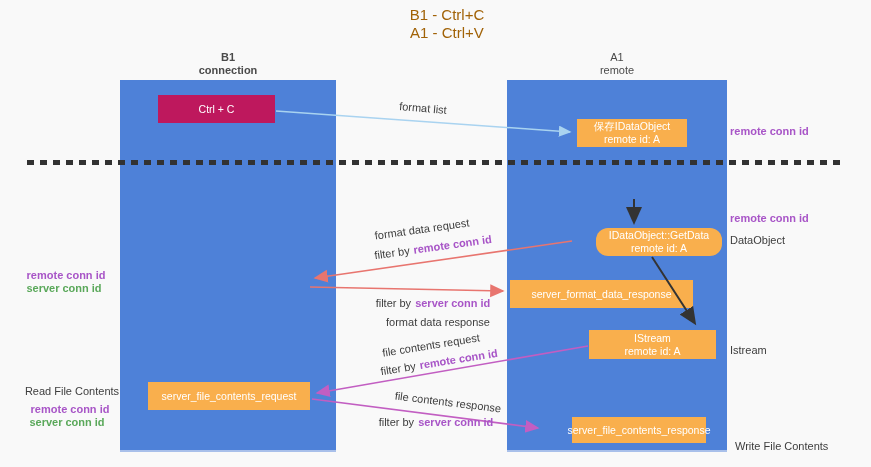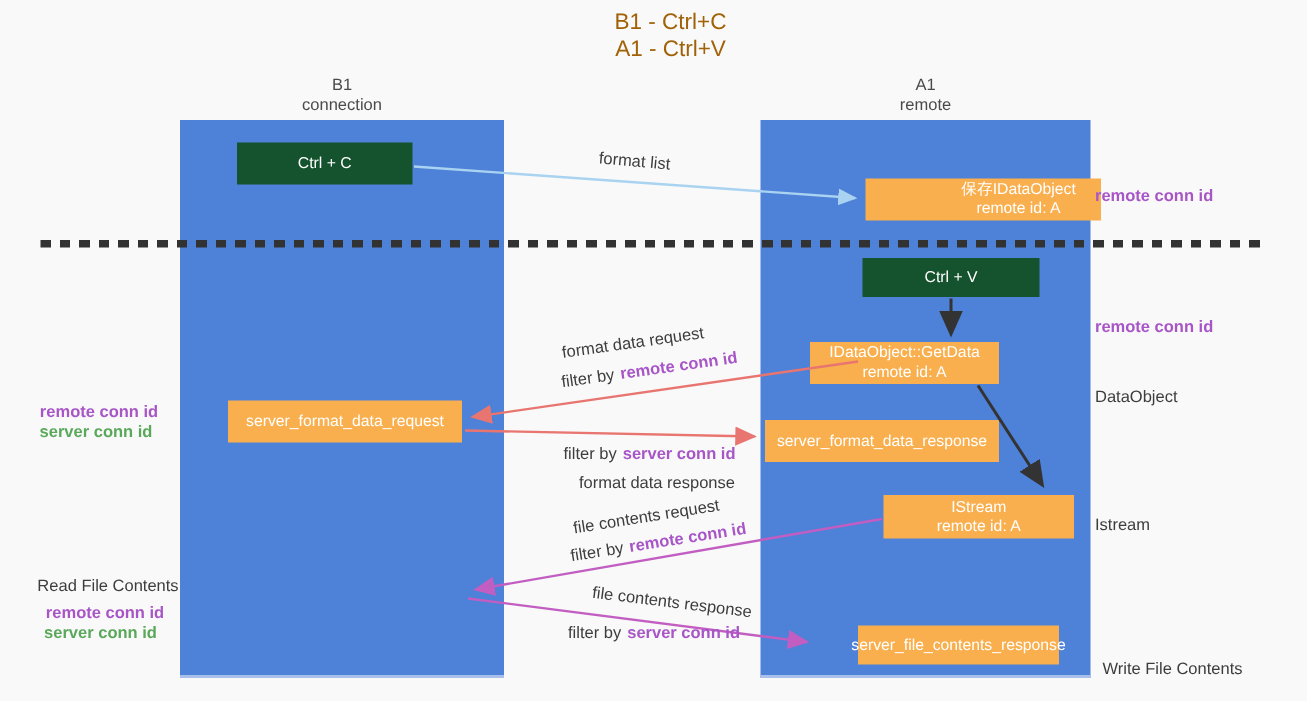--- a/index.html
+++ b/index.html
@@ -6,41 +6,41 @@
   #canvas{position:relative;width:871px;height:467px;overflow:hidden;background:#f9f9f9;}
   .title{position:absolute;left:447px;top:6px;transform:translateX(-50%);text-align:center;
          font-size:15px;line-height:18px;color:#a16207;z-index:4;white-space:nowrap;}
   .lane{position:absolute;top:80px;height:370px;background:#4e81d8;z-index:1;
         border-bottom:2px solid #a9c0ea;}
   .lane-header{position:absolute;top:51px;transform:translateX(-50%);text-align:center;
         font-size:11px;line-height:13px;color:#4a4a4a;z-index:4;white-space:nowrap;}
   .node{position:absolute;display:flex;flex-direction:column;align-items:center;justify-content:center;
         color:#fff;font-size:10.5px;line-height:13px;text-align:center;z-index:2;white-space:nowrap;}
   .orange{background:#f9af4d;}
-  .green{background:#14532d;}
+  .green{background:#be185d;}
   .lbl{position:absolute;font-size:11px;color:#3d3d3d;white-space:nowrap;z-index:4;}
   .ctr{transform:translate(-50%,-50%);}
   .flex{display:flex;gap:4px;}
   .purple{color:#a855c7;font-weight:bold;}
   .greent{color:#5aa85a;font-weight:bold;}
   .dashed{position:absolute;left:27px;top:160px;width:818px;height:5px;z-index:3;
         background:repeating-linear-gradient(90deg,#323232 0 7px,transparent 7px 13px);}
   svg.wires{position:absolute;left:0;top:0;z-index:3;pointer-events:none;}
 </style>
 </head>
 <body>
 
 <div id="canvas">
 
   <div class="title">
     <div>B1 - Ctrl+C</div>
     <div>A1 - Ctrl+V</div>
   </div>
 
-  <div class="lane-header" style="left:228px;">
+  <div class="lane-header" style="left:228px;font-weight:bold;">
     <div>B1</div>
     <div>connection</div>
   </div>
   <div class="lane-header" style="left:617px;">
     <div>A1</div>
     <div>remote</div>
   </div>
 
   <div class="lane" style="left:120px;width:216px;"></div>
   <div class="lane" style="left:507px;width:220px;"></div>
@@ -68,47 +68,44 @@
     <line x1="572" y1="241" x2="315" y2="278" stroke="#e8756f" stroke-width="1.6" marker-end="url(#m-red)"></line>
     <line x1="310" y1="287" x2="503" y2="291" stroke="#e8756f" stroke-width="1.6" marker-end="url(#m-red)"></line>
     <line x1="588" y1="346" x2="317" y2="393" stroke="#c25ec2" stroke-width="1.6" marker-end="url(#m-magenta)"></line>
     <line x1="312" y1="399" x2="538" y2="428" stroke="#c25ec2" stroke-width="1.6" marker-end="url(#m-magenta)"></line>
   </svg>
 
   <div class="node green" style="left:158px;top:95px;width:117px;height:28px;">
     <span>Ctrl + C</span>
   </div>
 
-  <div class="node orange" style="left:577px;top:119px;width:110px;height:28px;padding-left:47px;">
+  <div class="node orange" style="left:577px;top:119px;width:110px;height:28px;">
     <span>保存IDataObject</span>
     <span>remote id: A</span>
   </div>
 
-  <div class="node green" style="left:575px;top:172px;width:118px;height:26px;">
-    <span>Ctrl + V</span>
-  </div>
 
-  <div class="node orange" style="left:540px;top:228px;width:126px;height:28px;">
+  <div class="node orange" style="left:596px;top:228px;width:126px;height:28px;border-radius:12px;">
     <span>IDataObject::GetData</span>
     <span>remote id: A</span>
   </div>
 
-  <div class="node orange" style="left:152px;top:267px;width:156px;height:28px;">
-    <span>server_format_data_request</span>
-  </div>
 
-  <div class="node orange" style="left:510px;top:280px;width:156px;height:28px;">
+  <div class="node orange" style="left:510px;top:280px;width:183px;height:28px;">
     <span>server_format_data_response</span>
   </div>
 
   <div class="node orange" style="left:589px;top:330px;width:127px;height:29px;">
     <span>IStream</span>
     <span>remote id: A</span>
   </div>
 
+  <div class="node orange" style="left:148px;top:382px;width:162px;height:28px;">
+    <span>server_file_contents_request</span>
+  </div>
 
   <div class="node orange" style="left:572px;top:417px;width:134px;height:26px;justify-content:center;">
     <span>server_file_contents_response</span>
   </div>
 
   <div class="lbl ctr" style="left:423px;top:108px;transform:translate(-50%,-50%) rotate(5deg);">format list</div>
 
   <div class="lbl ctr" style="left:422px;top:229px;transform:translate(-50%,-50%) rotate(-8deg);">format data request</div>
   <div class="lbl ctr flex" style="left:433px;top:247px;transform:translate(-50%,-50%) rotate(-8deg);">
     <span>filter by</span>
@@ -128,21 +125,21 @@
   </div>
 
   <div class="lbl ctr" style="left:448px;top:402px;transform:translate(-50%,-50%) rotate(7deg);">file contents response</div>
   <div class="lbl ctr flex" style="left:436px;top:422px;">
     <span>filter by</span>
     <span class="purple">server conn id</span>
   </div>
 
   <div class="lbl purple" style="left:730px;top:125px;">remote conn id</div>
   <div class="lbl purple" style="left:730px;top:212px;">remote conn id</div>
-  <div class="lbl" style="left:730px;top:234px;margin-top:25px;">DataObject</div>
+  <div class="lbl" style="left:730px;top:234px;">DataObject</div>
   <div class="lbl" style="left:730px;top:344px;">Istream</div>
   <div class="lbl" style="left:735px;top:440px;">Write File Contents</div>
 
   <div class="lbl purple ctr" style="left:66px;top:275px;">remote conn id</div>
   <div class="lbl greent ctr" style="left:64px;top:288px;">server conn id</div>
   <div class="lbl ctr" style="left:72px;top:391px;">Read File Contents</div>
   <div class="lbl purple ctr" style="left:70px;top:409px;">remote conn id</div>
   <div class="lbl greent ctr" style="left:67px;top:422px;">server conn id</div>
 
 </div>

